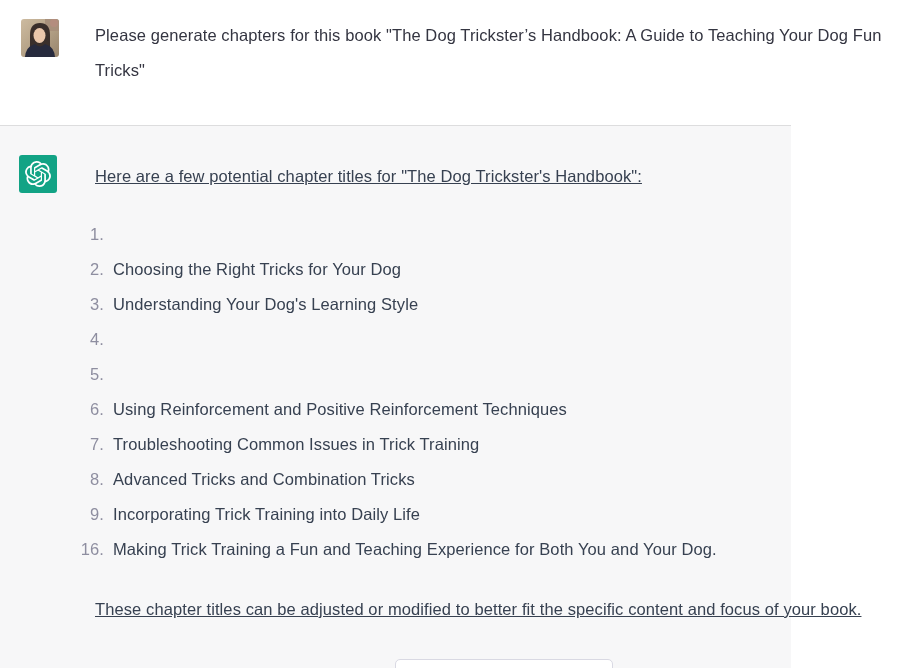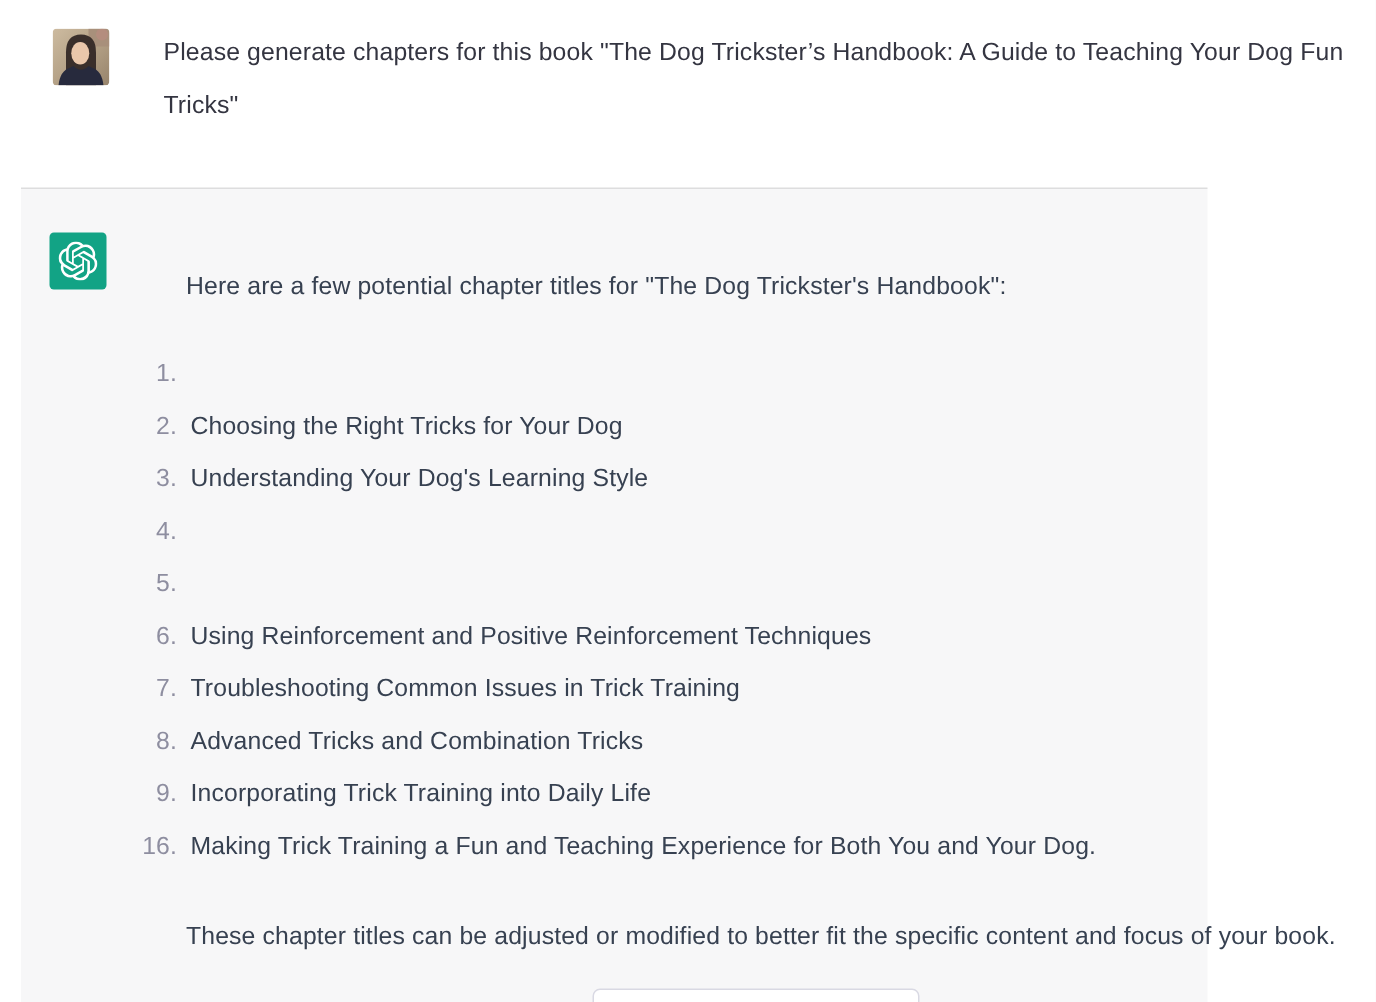--- a/index.html
+++ b/index.html
@@ -4,21 +4,21 @@
 <style>
   html,body{margin:0;padding:0;}
   .page{
     position:relative;
     width:917px;height:668px;
     background:#ffffff;
     overflow:hidden;
     font-family:"Liberation Sans", sans-serif;
     -webkit-font-smoothing:antialiased;
   }
-  .row{position:absolute;left:14px;width:791px;box-sizing:border-box;}
+  .row{position:absolute;left:0;width:791px;box-sizing:border-box;}
   .user-row{top:0;height:125px;background:#ffffff;}
   .assistant-row{top:125px;height:543px;background:#f7f7f8;border-top:1px solid rgba(0,0,0,0.10);}
   .avatar{
     position:absolute;
     width:38px;height:38px;
     border-radius:3px;
     overflow:hidden;
   }
   .user-row .avatar{left:21px;top:19px;}
   .assistant-row .avatar{
@@ -28,21 +28,21 @@
   }
   .assistant-row .avatar svg{width:26px;height:26px;display:block;}
   .msg{
     position:absolute;left:95px;
     font-size:16.5px;line-height:35px;
     color:#374151;
     letter-spacing:0.1px;
   }
   .user-row .msg{top:18px;width:802px;color:#343541;}
   .assistant-row .msg{top:33px;width:806px;}
-  .msg p{margin:15px;}
+  .msg p{margin:0;text-decoration:underline;}
   .chapter-list{
     list-style:none;
     margin:23px 0 25px 0;
     padding:0;
   }
   .chapter-list li{display:flex;padding-left:18px;}
   .chapter-list .num{
     flex:0 0 26px;
     margin-left:-35px;
     margin-right:9px;

